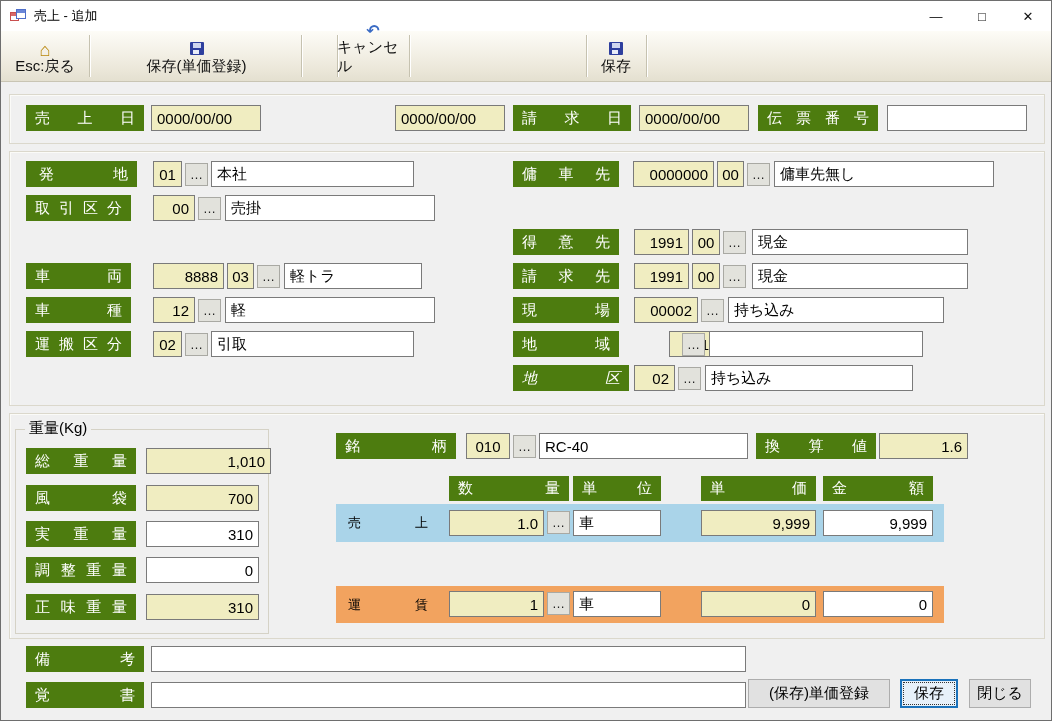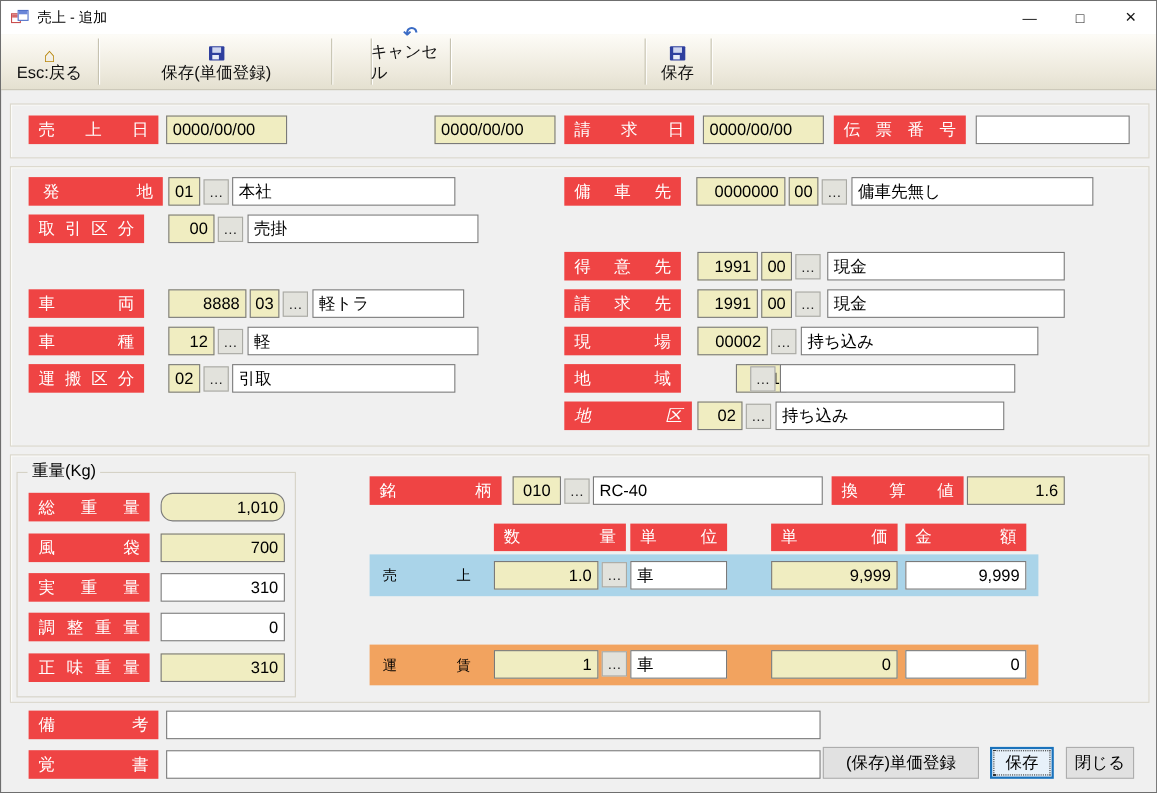--- a/index.html
+++ b/index.html
@@ -31,21 +31,21 @@
   .icon-home { font-size:18px; line-height:14px; color:#B8860B; font-weight:bold; }
   .icon-floppy { width:14px; height:13px; background:#2E3F9E; border-radius:1px; position:relative; margin-bottom:2px; }
   .icon-floppy::before { content:""; position:absolute; left:3px; top:1px; width:8px; height:5px; background:#cfd6ef; }
   .icon-floppy::after { content:""; position:absolute; left:3px; bottom:1px; width:6px; height:4px; background:#e8ecf8; }
   .icon-undo { font-size:16px; line-height:14px; color:#3A6BC4; font-weight:bold; }
   
   .panel { position:absolute; border:1px solid #DBD8CC; box-shadow:inset 1px 1px 0 #fbfbf8; }
   .groupbox { position:absolute; border:1px solid #D5D2C6; }
   .group-legend { position:absolute; font-size:15px; color:#000; background:#F0F0F0; padding:0 4px; }
   
-  .glabel { position:absolute; height:26px; background:#ef4444; color:#fff; font-size:15px;
+  .glabel { position:absolute; height:26px; background:#4d7c0f; color:#fff; font-size:15px;
     display:flex; align-items:center; padding:0 9px;justify-content:center; }
   .glabel span { width:100%; text-align:justify; text-align-last:justify; white-space:pre; }
   .field { position:absolute; height:26px; background:#FFFFFF; border:1px solid #7A7A7A;
     font-size:15px; color:#000; display:flex; align-items:center; padding:0 5px; white-space:pre; }
   .cream { background:#F0EDC1; }
   .right { justify-content:flex-end; }
   .center { justify-content:center; }
   .dots { position:absolute; width:23px; height:23px; background:#E2E2DC; border:1px solid #A9A9A3;
     font-size:13px; color:#222; display:flex; align-items:center; justify-content:center; line-height:1; }
   .strip { position:absolute; display:flex; align-items:center; }
@@ -108,21 +108,21 @@
       <span>請 求 日</span>
     </div>
   <div class="field cream" style="left:638px;top:104px;width:110px;">0000/00/00</div>
   <div class="glabel" style="left:757px;top:104px;width:120px;">
       <span>伝 票 番 号</span>
     </div>
   <div class="field" style="left:886px;top:104px;width:140px;"></div>
 
   <div class="panel" style="left:8px;top:150px;width:1036px;height:255px;"></div>
 
-  <div class="glabel" style="left:25px;top:160px;width:122px;padding-left:13px;">
+  <div class="glabel" style="left:25px;top:160px;width:111px;padding-left:13px;">
       <span>発 地</span>
     </div>
   <div class="field cream center" style="left:152px;top:160px;width:29px;">01</div>
   <div class="dots" style="left:184px;top:162px;">…</div>
   <div class="field" style="left:210px;top:160px;width:203px;">本社</div>
 
   <div class="glabel" style="left:25px;top:194px;width:105px;">
       <span>取 引 区 分</span>
     </div>
   <div class="field cream right" style="left:152px;top:194px;width:42px;">00</div>
@@ -196,21 +196,21 @@
   <div class="dots" style="left:677px;top:366px;">…</div>
   <div class="field" style="left:704px;top:364px;width:208px;">持ち込み</div>
 
   <div class="panel" style="left:8px;top:412px;width:1036px;height:226px;"></div>
 
   <div class="groupbox" style="left:14px;top:428px;width:254px;height:205px;"></div>
   <div class="group-legend" style="left:24px;top:418px;">重量(Kg)</div>
   <div class="glabel" style="left:25px;top:447px;width:110px;">
       <span>総 重 量</span>
     </div>
-  <div class="field cream right" style="left:145px;top:447px;width:113px;border-radius:11px;">1,010</div>
+  <div class="field cream right" style="left:145px;top:447px;width:125px;">1,010</div>
   <div class="glabel" style="left:25px;top:484px;width:110px;">
       <span>風 袋</span>
     </div>
   <div class="field cream right" style="left:145px;top:484px;width:113px;">700</div>
   <div class="glabel" style="left:25px;top:520px;width:110px;">
       <span>実 重 量</span>
     </div>
   <div class="field right" style="left:145px;top:520px;width:113px;">310</div>
   <div class="glabel" style="left:25px;top:556px;width:110px;">
       <span>調 整 重 量</span>

